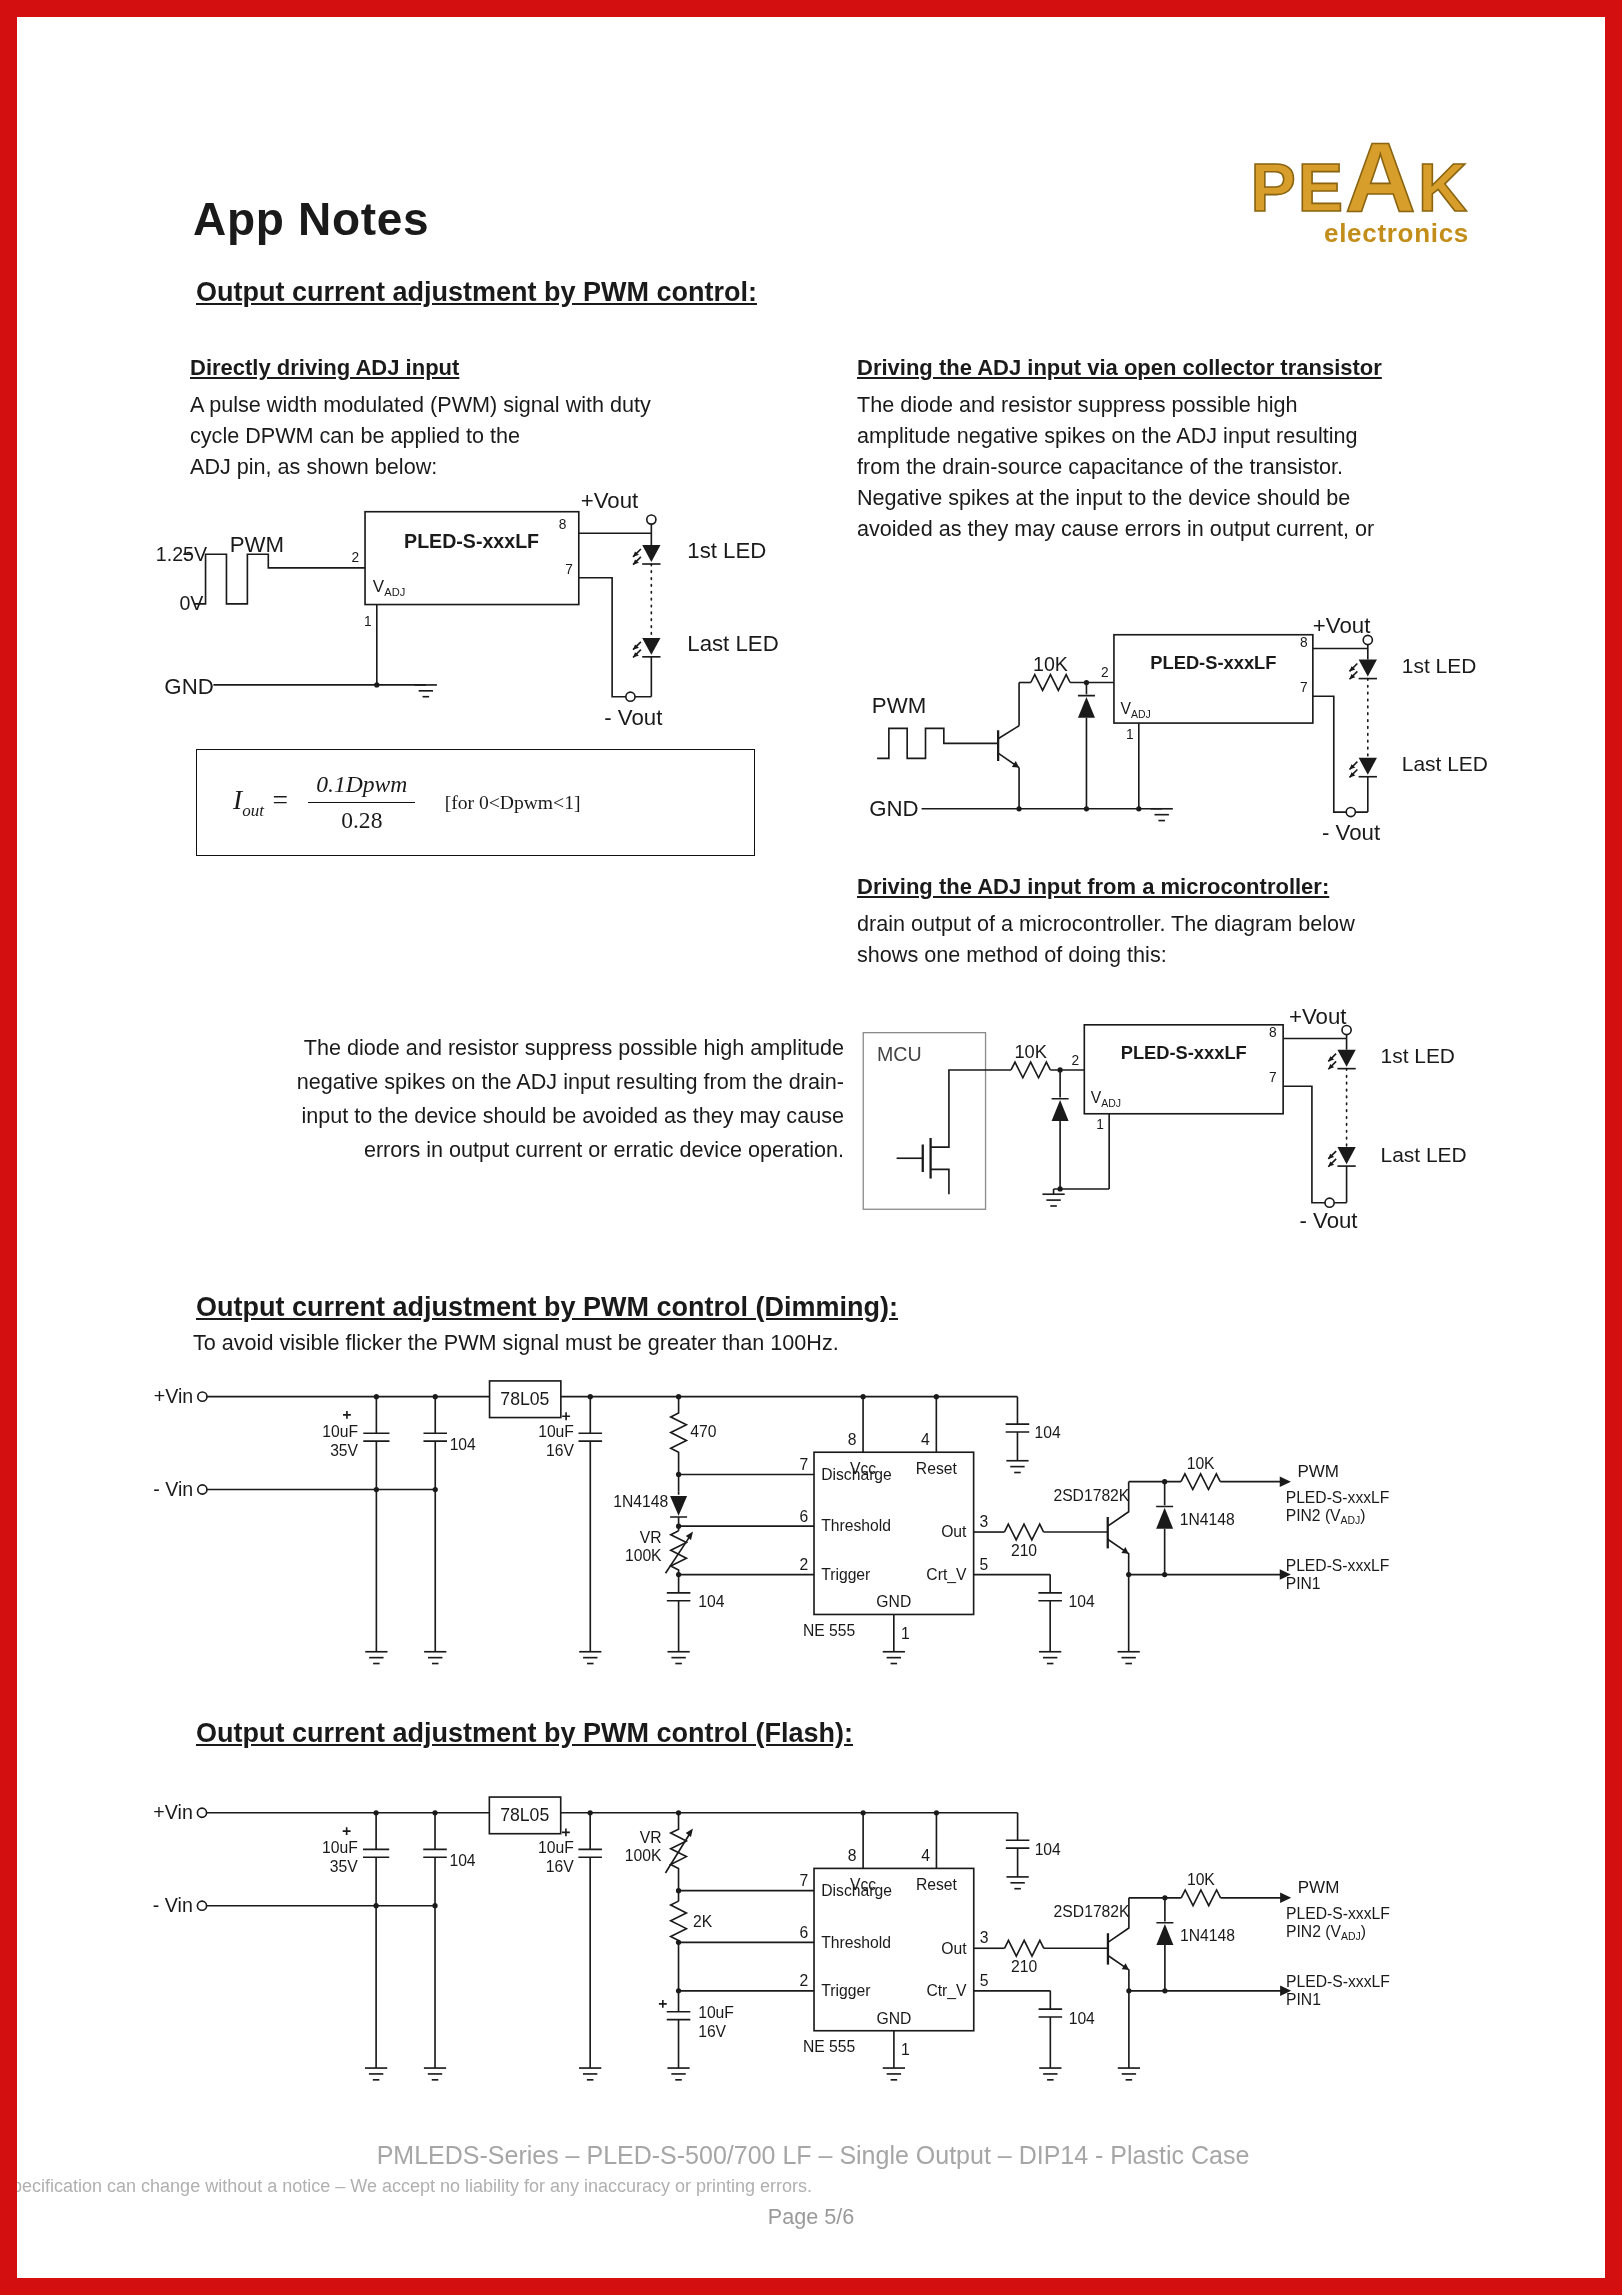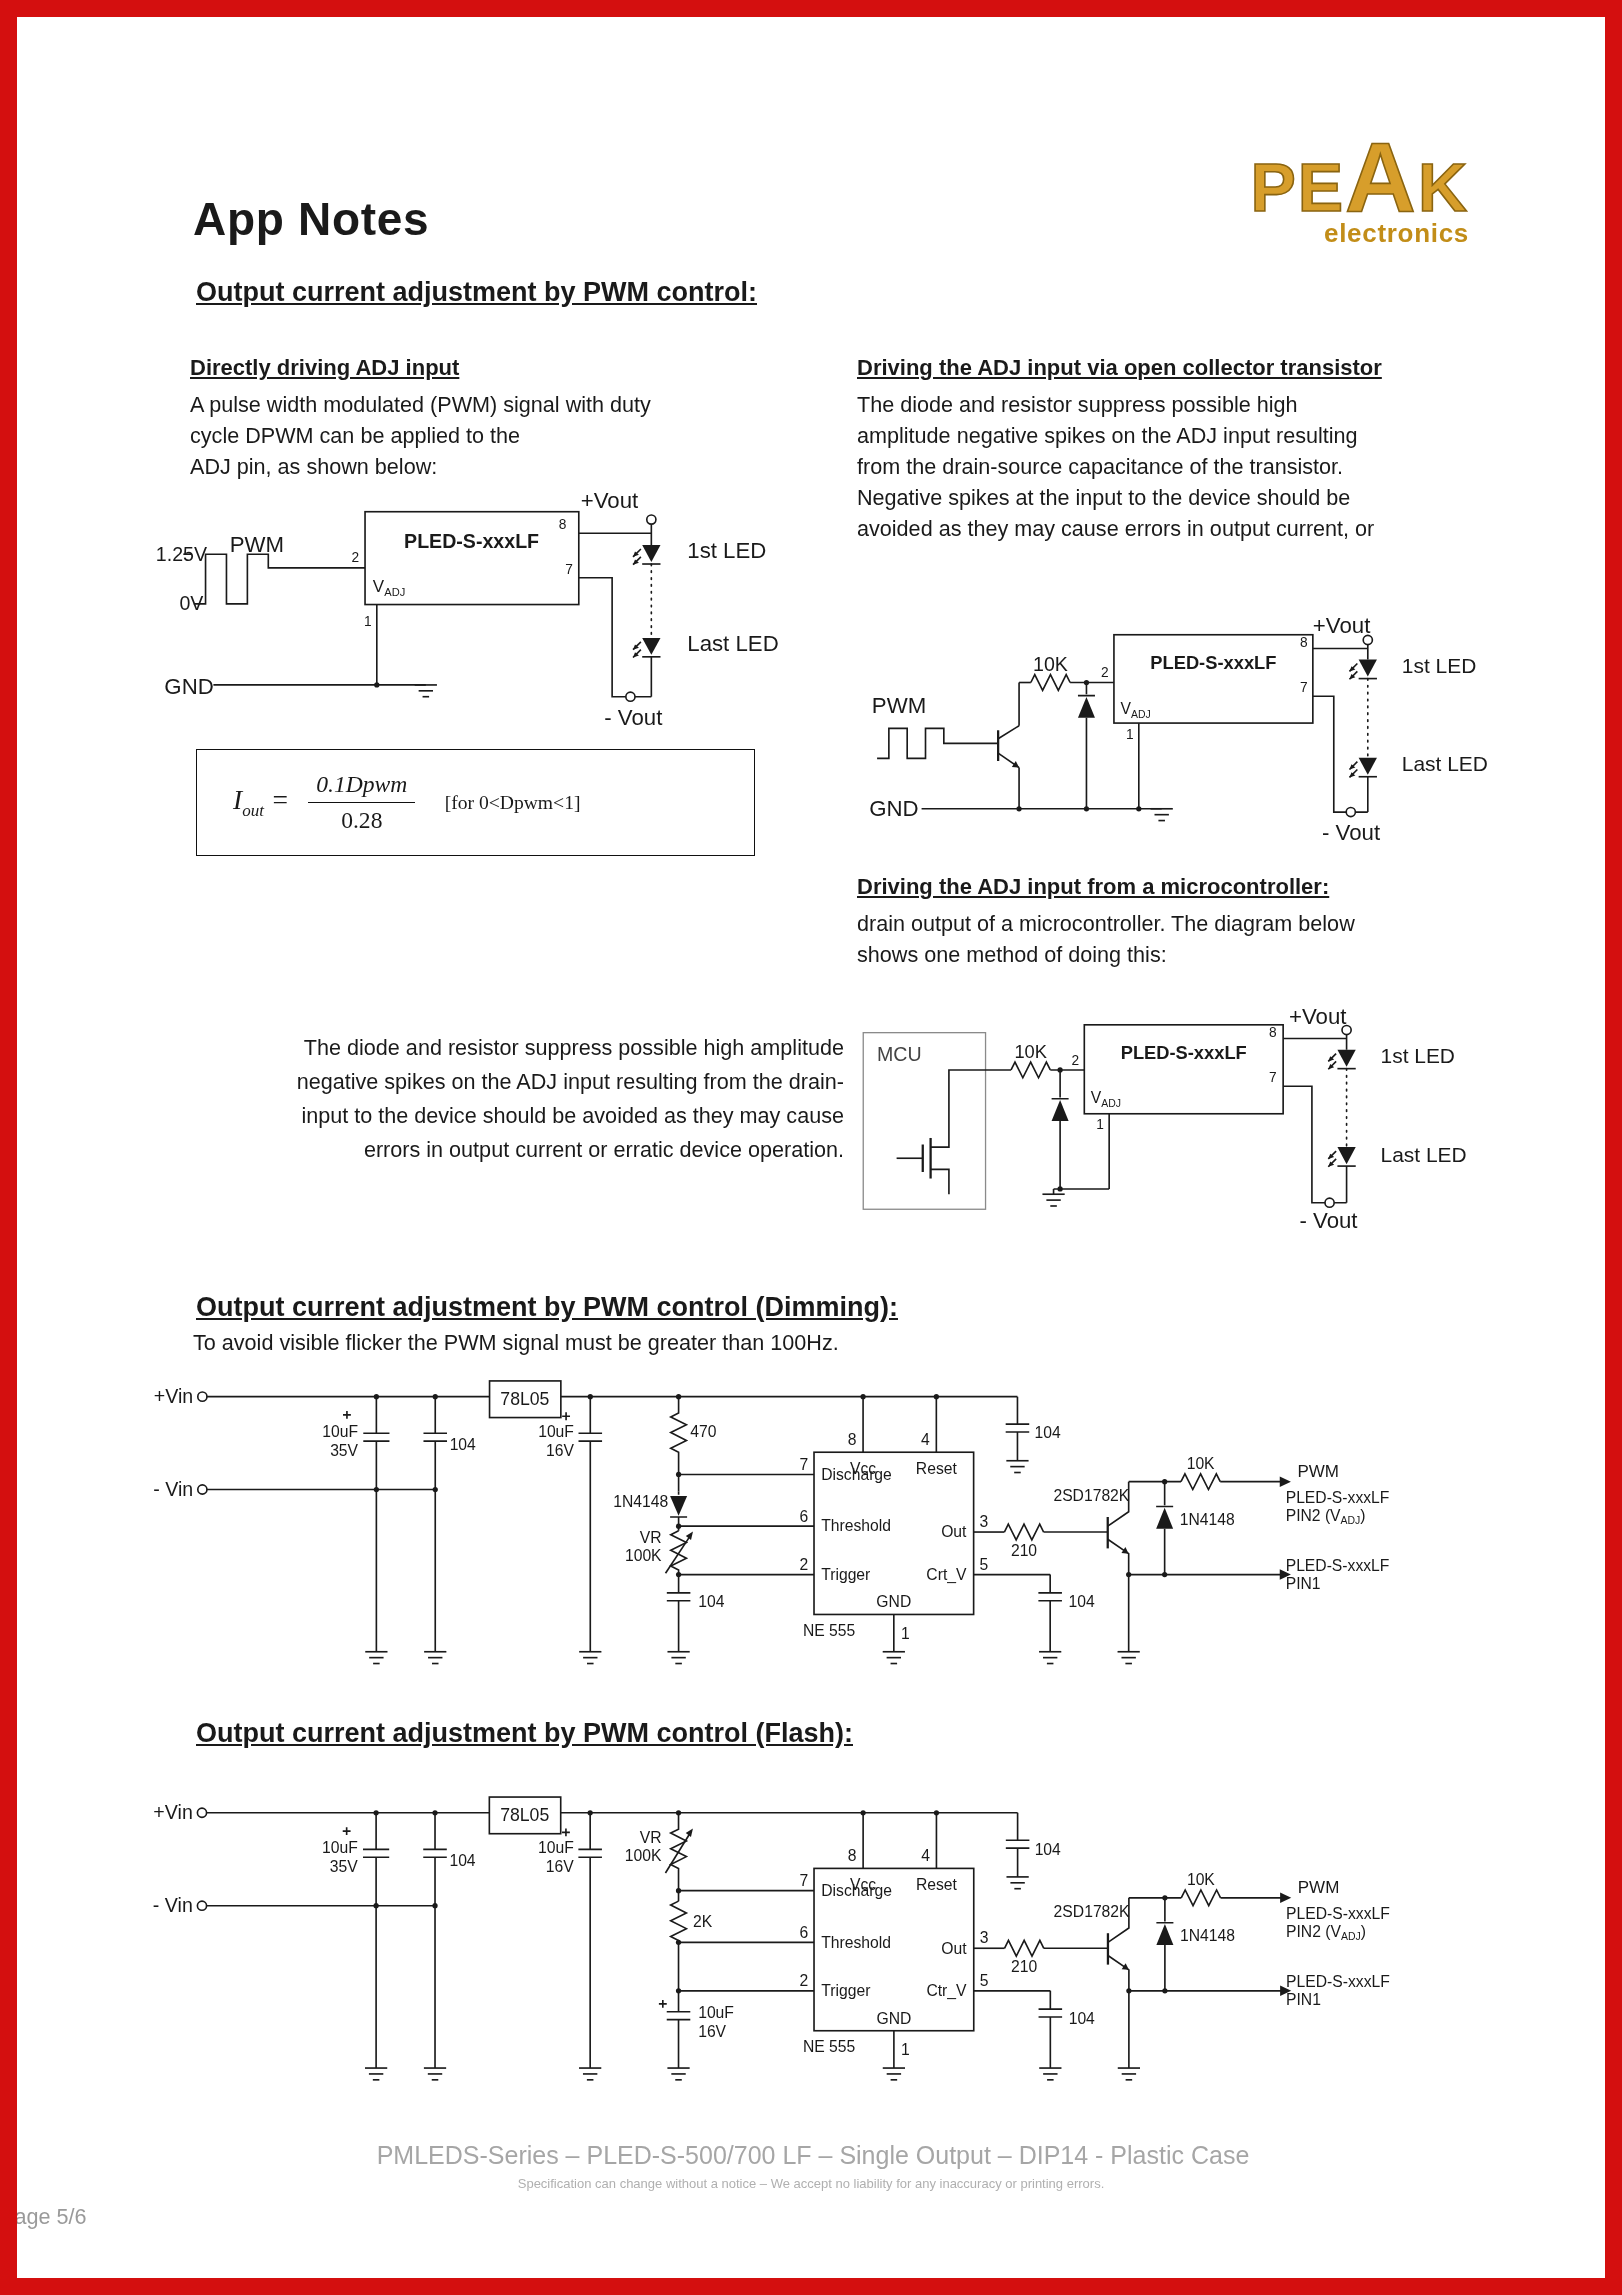--- a/index.html
+++ b/index.html
@@ -17,22 +17,22 @@
   .s1{font-size:68px}.s2{font-size:98px}
   .logo-sub{text-align:right;font-size:26px;font-weight:bold;color:#C28D18;letter-spacing:0.7px;margin-top:-7.9px}
   .formulabox{border:1.6px solid #111;display:flex;align-items:center;padding-left:36px;font-family:"Liberation Serif",serif}
   .f-io{font-size:27.5px;font-style:italic}
   .f-io sub{font-size:17px}
   .frac{display:inline-flex;flex-direction:column;align-items:center;font-size:23.6px;font-style:italic;margin-left:19px}
   .num{padding:0 7.9px 3.9px;border-bottom:1.6px solid #111}
   .den{padding-top:3.9px;font-style:normal}
   .cond{font-size:19.6px;margin-left:29.4px;font-style:normal}
   .footer1{font-size:25px;color:#a6a6a6;text-align:center}
-  .footer2{font-size:13px;color:#b0b0b0;text-align:center}
-  .footer3{font-size:21.6px;color:#9a9a9a;text-align:left}
+  .footer2{font-size:18px;color:#b0b0b0;}
+  .footer3{font-size:21.6px;color:#9a9a9a;text-align:center}
   svg{overflow:visible}
   text{font-family:"Liberation Sans",sans-serif;fill:#1a1a1a}
   .t20{font-size:21px}.t24{font-size:24px}.t26{font-size:26px}.t27{font-size:27px}.t28{font-size:28px}.t30{font-size:30px}.t32{font-size:32px}.t34{font-size:34px}
   .b{font-weight:bold}.mid{text-anchor:middle}.end{text-anchor:end}.gray{fill:#444}
   .w{stroke:#1a1a1a;stroke-width:2.5;fill:none}
   .w35{stroke:#1a1a1a;stroke-width:3.5;fill:none}
   .wg{stroke:#8a8a8a;stroke-width:2;fill:none}
   .wd{stroke:#1a1a1a;stroke-width:2.5;fill:none;stroke-dasharray:2.5 8;stroke-linecap:round}
   .bx{fill:#fff;stroke:#1a1a1a;stroke-width:2.5}
   .dot{fill:#1a1a1a}

